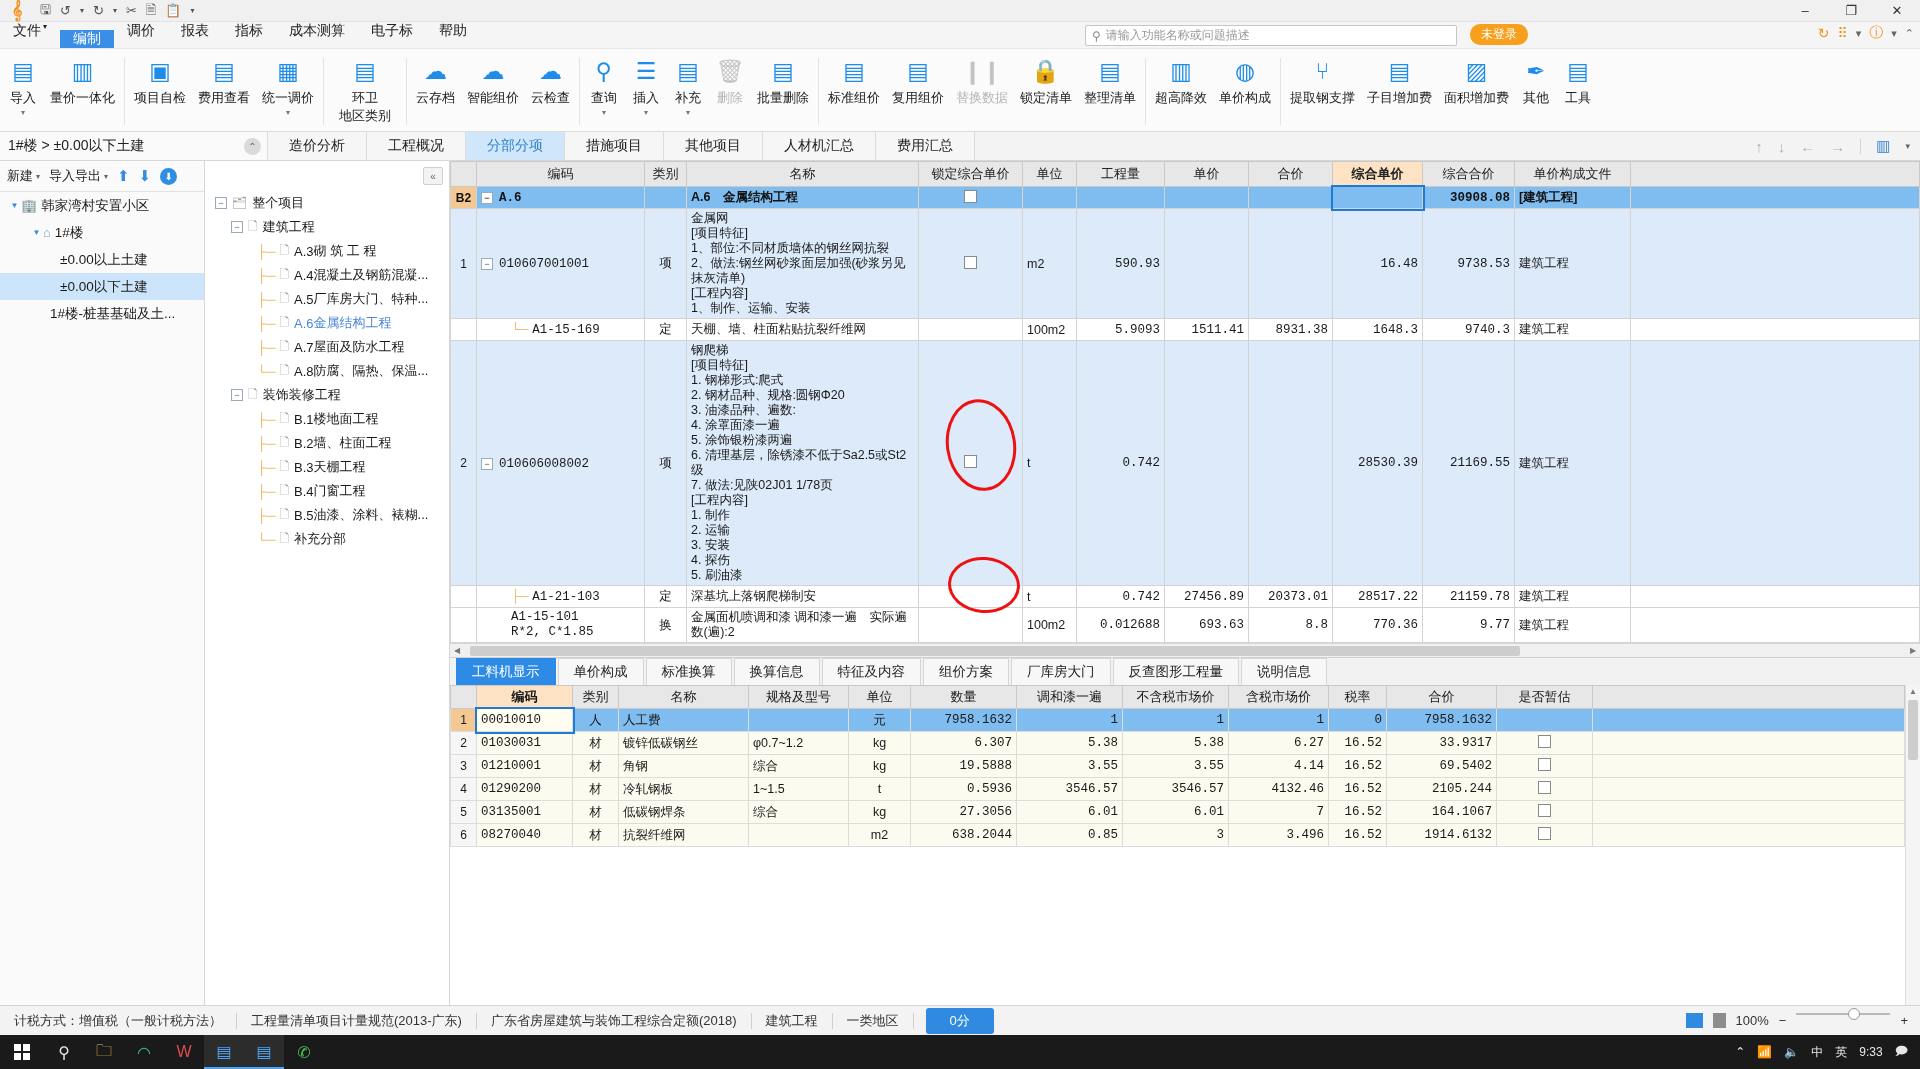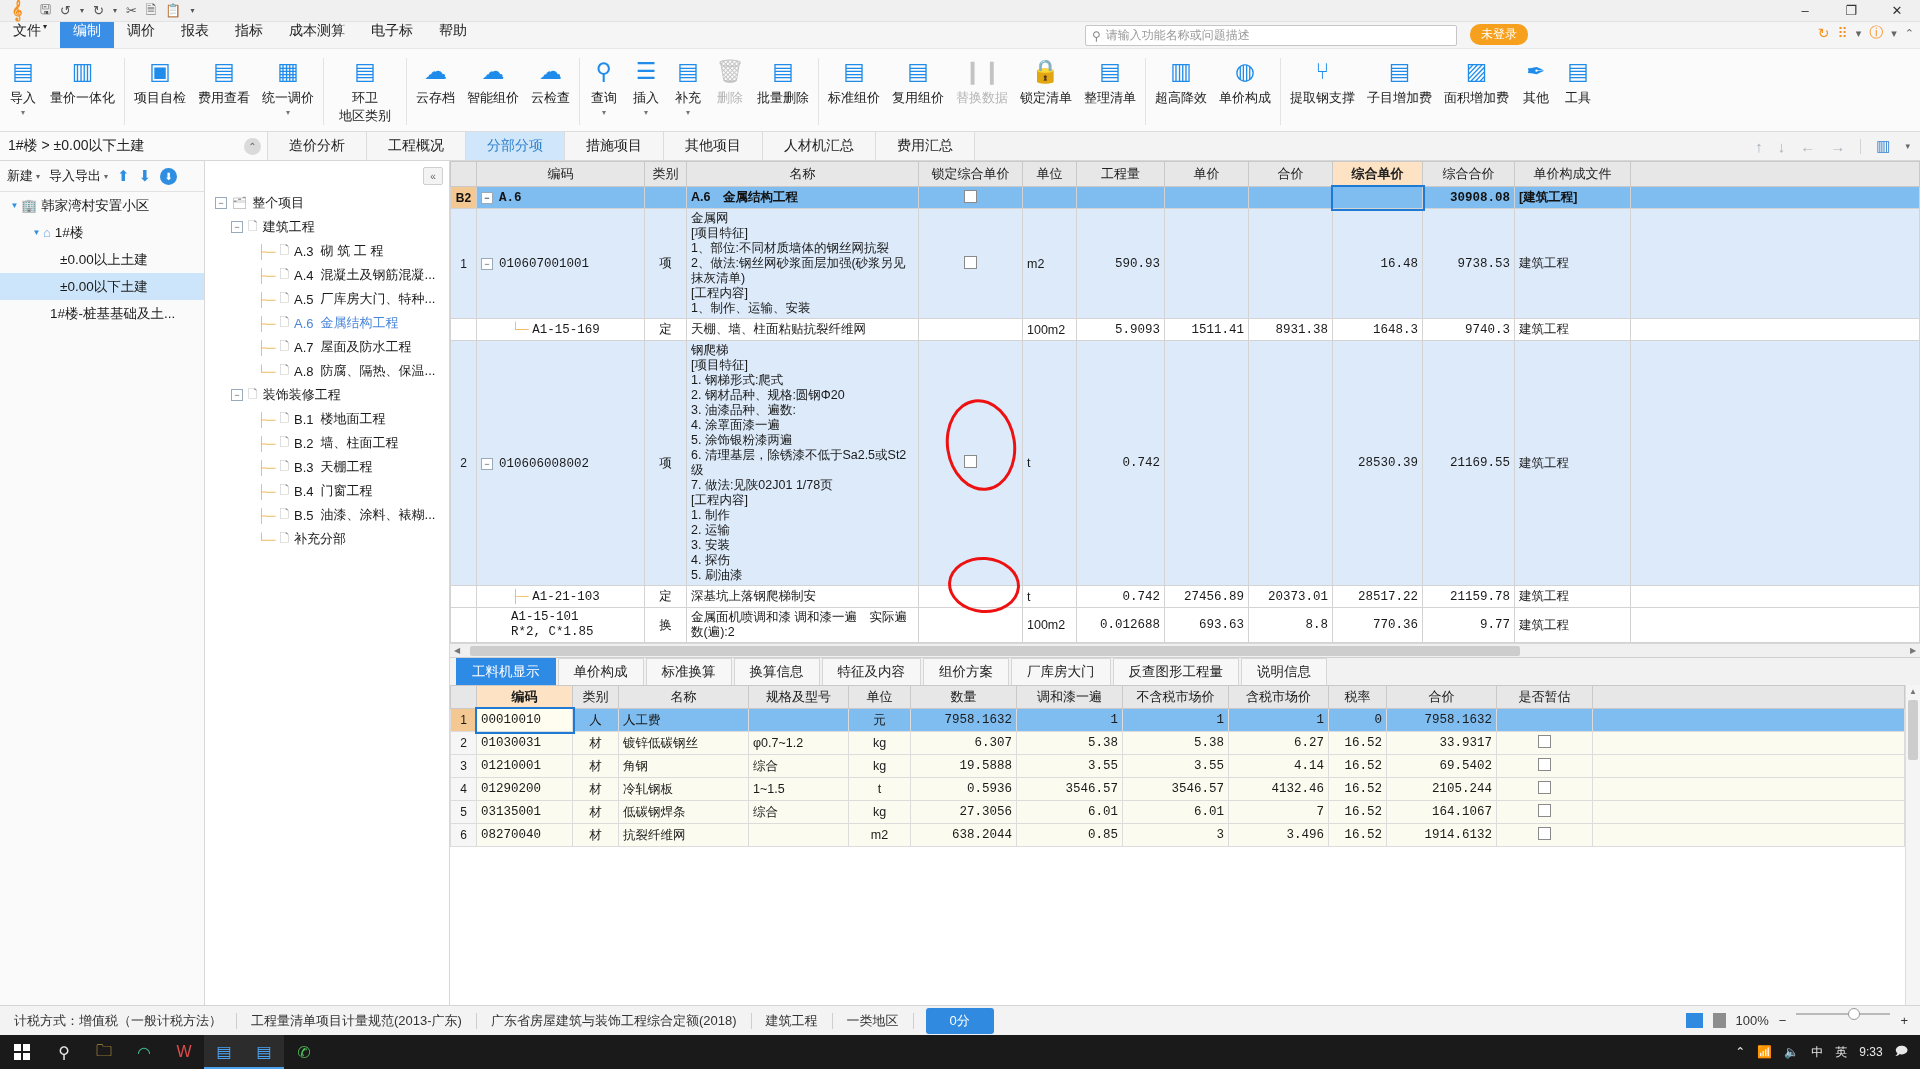--- a/index.html
+++ b/index.html
@@ -30,21 +30,21 @@
   .tb-winbtns div { width: 46px; text-align: center; font-size: 13px; color: #333; }
 
   
   .menubar {
     height: 27px; background: #f5f5f5; display: flex; align-items: stretch;
     border-bottom: 1px solid #e7e7e7; position: relative;
   }
   .menu-item {
     padding: 0 13px; display: flex; align-items: flex-start; font-size: 14px; color: #222;
   }
-  .menu-item.active { background: #3a8ee6; color: #fff; }
+  .menu-item.active { background: #3a8ee6; color: #fff; margin-top: 8px; }
   .search-box {
     position: absolute; left: 1085px; top: 3px; width: 372px; height: 21px;
     background: #fff; border: 1px solid #c6c6c6; border-radius: 2px;
     display: flex; align-items: center; padding: 0 6px; font-size: 12px; color: #999;
   }
   .search-box .mag { margin-right: 5px; color: #888; font-size: 12px; }
   .login-pill {
     position: absolute; left: 1470px; top: 2px; background: #f7a01e; color: #fff;
     border-radius: 10px; font-size: 12px; padding: 2px 11px;
   }
@@ -111,21 +111,21 @@
   .midpane { width: 245px; background: #fff; border-right: 1px solid #d7d7d7; position: relative; }
   .mp-collapse {
     position: absolute; right: 6px; top: 6px; width: 20px; height: 18px;
     border: 1px solid #cfcfcf; background: #f3f3f3; color: #666; font-size: 10px;
     display: flex; align-items: center; justify-content: center; border-radius: 2px;
   }
   .mt-row { height: 24px; display: flex; align-items: center; font-size: 13px; white-space: nowrap; color: #1a1a1a; }
   .mt-row.hl { color: #4a86d8; }
   .mt-exp { width: 12px; height: 12px; border: 1px solid #9ab; color: #567; font-size: 9px; display: inline-flex; align-items: center; justify-content: center; margin-right: 5px; background: #fff; }
   .mt-doc { margin-right: 5px; font-size: 12px; color: #999; }
-  .mt-code { margin-right: 7px; }
+  .mt-code { }
 
   
   .gridwrap { flex: 1; display: flex; flex-direction: column; min-width: 0; }
   .grid-scroll { flex: 0 0 auto; overflow: hidden; position: relative; }
   table.grid { border-collapse: collapse; table-layout: fixed; width: 100%; font-size: 12.5px; }
   table.grid th {
     background: #e7e7e7; border: 1px solid #c9c9c9; height: 25px; font-weight: normal;
     font-size: 13px; color: #222; padding: 0 3px;
   }
   table.grid th.accent { background: #fde3c4; font-weight: bold; }

